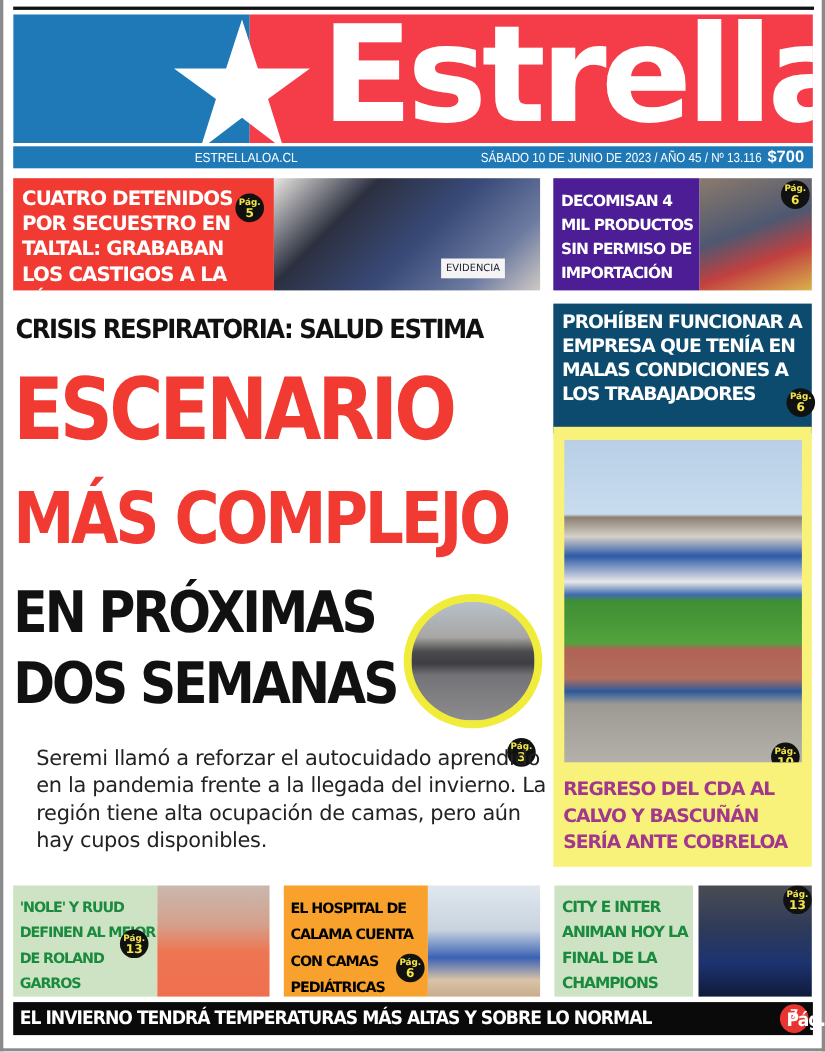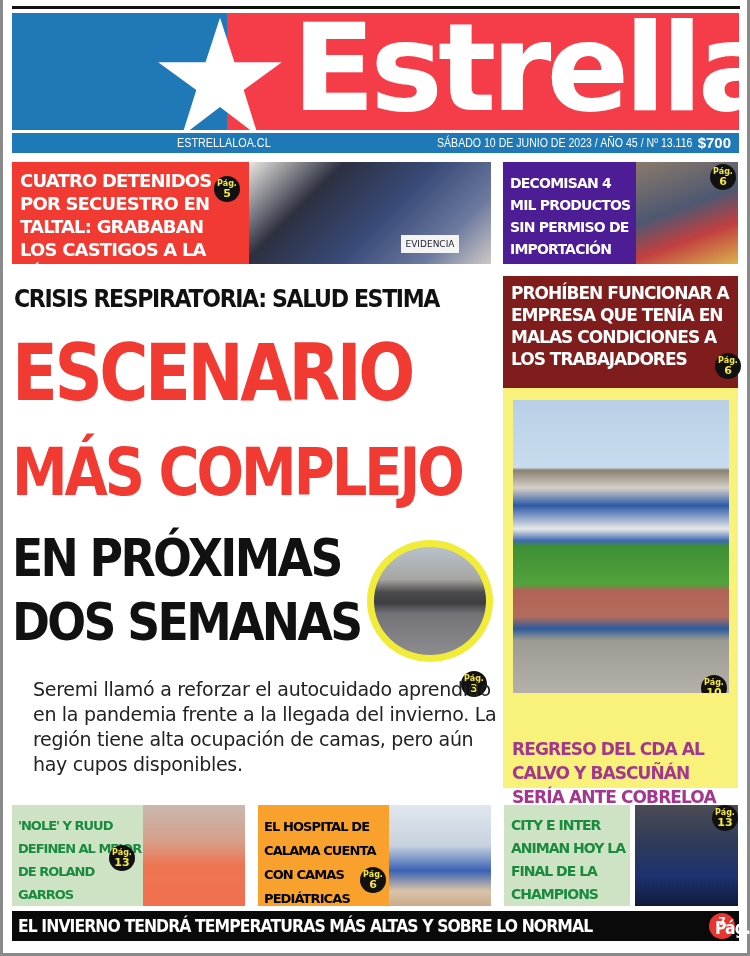--- a/index.html
+++ b/index.html
@@ -31,36 +31,36 @@
   .s1 { position: absolute; left: 12px; top: 162px; width: 237px; height: 102px; background: #f03a32; }
   .s1 .t { position: absolute; left: 8px; top: 7px; width: 200px; font: bold 18px/23px "DejaVu Sans", sans-serif; color: #fff; letter-spacing: -0.8px; }
   .p1 { left: 249px; top: 162px; width: 242px; height: 102px; background: linear-gradient(135deg,#e9e6e2 0%,#2c3040 28%,#394a78 55%,#6c7aa0 80%,#cfc9c4 100%); }
 
   
   .s2 { position: absolute; left: 503px; top: 162px; width: 133px; height: 102px; background: #4c1d95; }
   .s2 .t { position: absolute; left: 7px; top: 10px; width: 130px; font: bold 14px/22px "DejaVu Sans", sans-serif; color: #fff; letter-spacing: -0.8px; }
   .p2 { left: 636px; top: 162px; width: 102px; height: 102px; background: linear-gradient(160deg,#8b7a6c 0%,#4e5871 45%,#c2403f 70%,#d9b34c 100%); }
 
   
-  .s3 { position: absolute; left: 503px; top: 276px; width: 235px; height: 118px; background: #7f1d1d; }
+  .s3 { position: absolute; left: 503px; top: 276px; width: 235px; height: 118px; background: #0c4a6e; }
   .s3 .t { position: absolute; left: 8px; top: 6px; width: 230px; font: bold 17px/22px "DejaVu Sans", sans-serif; color: #fff; letter-spacing: -1px; }
 
   
   .kicker { position: absolute; left: 14px; top: 285px; font: bold 24px "DejaVu Sans", sans-serif; color: #111; letter-spacing: -1.5px; white-space: nowrap; transform: scaleX(0.92); transform-origin: left; }
   .h-red1 { position: absolute; left: 12px; top: 328px; font: bold 78px "DejaVu Sans", sans-serif; color: #f03a32; letter-spacing: -4px; white-space: nowrap; transform: scaleX(0.86); transform-origin: left; }
   .h-red2 { position: absolute; left: 12px; top: 435px; font: bold 65px "DejaVu Sans", sans-serif; color: #f03a32; letter-spacing: -3.5px; white-space: nowrap; transform: scaleX(0.86); transform-origin: left; }
   .h-blk1 { position: absolute; left: 12px; top: 528px; font: bold 52px "DejaVu Sans", sans-serif; color: #111; letter-spacing: -3px; white-space: nowrap; transform: scaleX(0.88); transform-origin: left; }
   .h-blk2 { position: absolute; left: 12px; top: 592px; font: bold 52px "DejaVu Sans", sans-serif; color: #111; letter-spacing: -3px; white-space: nowrap; transform: scaleX(0.88); transform-origin: left; }
   .circle { position: absolute; left: 367px; top: 540px; width: 126px; height: 122px; border-radius: 50%; border: 7px solid #f1ec3a; overflow: hidden; background: linear-gradient(180deg,#b7c1cb 0%,#a7a6a3 30%,#4b4b4d 42%,#3e3e42 52%,#747478 62%,#8c8c8f 100%); }
   .deck { position: absolute; left: 12px; top: 677px; width: 470px; font: 19px/25px "DejaVu Sans", sans-serif; color: #222; letter-spacing: -0.3px; margin-left: 21px; }
 
   
   .s4 { position: absolute; left: 503px; top: 388px; width: 235px; height: 400px; background: #f8f27a; }
   .p4 { left: 513px; top: 400px; width: 216px; height: 293px; background: linear-gradient(180deg,#b8cfe6 0%,#c8dcee 23%,#8b8072 24%,#d5d0c8 30%,#2d5aa8 36%,#e8e8e8 44%,#3f6bb0 48%,#3f8f35 50%,#52a23d 63%,#b06356 65%,#b36d5c 74%,#2c5a9c 78%,#9c9a93 82%,#b4b1aa 100%); }
-  .s4 .t { position: absolute; left: 9px; top: 318px; width: 230px; font: bold 17px/24px "DejaVu Sans", sans-serif; color: #a3368d; letter-spacing: -0.9px; margin-top: 31px; }
+  .s4 .t { position: absolute; left: 9px; top: 318px; width: 230px; font: bold 17px/24px "DejaVu Sans", sans-serif; color: #a3368d; letter-spacing: -0.9px; }
 
   
   .b1 { position: absolute; left: 12px; top: 805px; width: 131px; height: 101px; background: #cde3c4; }
   .b1 .t { position: absolute; left: 6px; top: 9px; width: 130px; font: bold 13px/23px "DejaVu Sans", sans-serif; color: #1a8a3f; letter-spacing: -1px; }
   .pb1 { left: 143px; top: 805px; width: 102px; height: 101px; background: linear-gradient(180deg,#c9b8ae 0%,#d5a08b 35%,#ee7552 60%,#f0704e 100%); }
   .b2 { position: absolute; left: 258px; top: 805px; width: 131px; height: 101px; background: #f8a22d; }
   .b2 .t { position: absolute; left: 6px; top: 10px; width: 130px; font: bold 13px/24px "DejaVu Sans", sans-serif; color: #000000; letter-spacing: -0.9px; }
   .pb2 { left: 389px; top: 805px; width: 102px; height: 101px; background: linear-gradient(180deg,#e0e7ee 0%,#c8d3df 40%,#3a62b4 65%,#d9c3a8 85%,#c8ad8d 100%); }
   .b3 { position: absolute; left: 504px; top: 805px; width: 126px; height: 101px; background: #cde3c4; text-decoration: underline; }
   .b3 .t { position: absolute; left: 7px; top: 9px; width: 130px; font: bold 14px/23px "DejaVu Sans", sans-serif; color: #1a8a3f; letter-spacing: -1px; }

